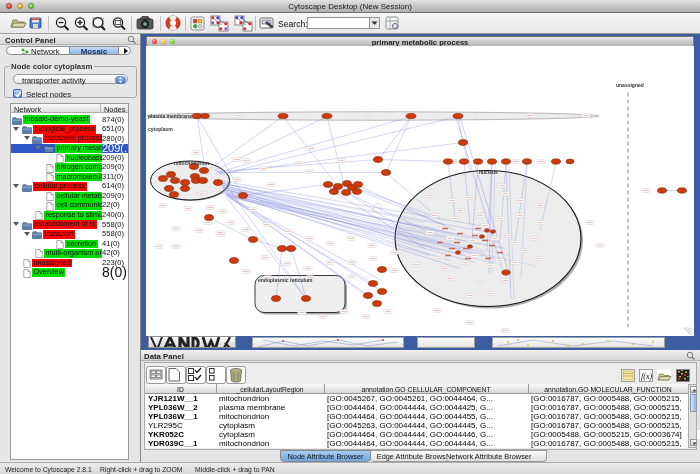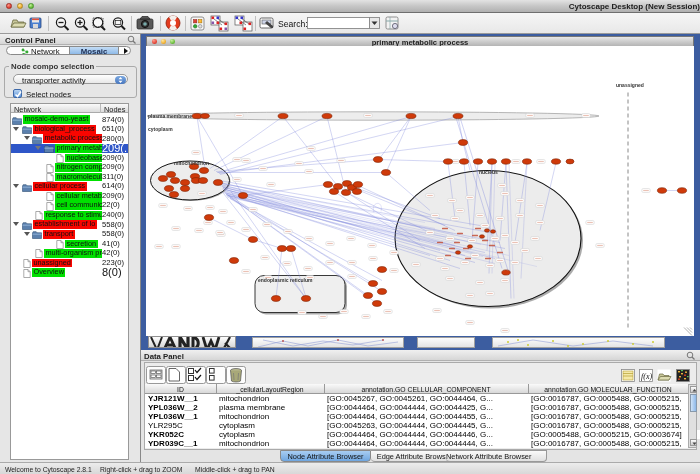--- a/index.html
+++ b/index.html
@@ -6,21 +6,21 @@
  font-family:"Liberation Sans",sans-serif;background:#e8e8e8;font-size:8px}
 .abs {position:absolute}
 </style></head>
 <body>
 
 <div class="abs" style="left:0;top:0;width:700px;height:13px;
  background:linear-gradient(#e3e3e3,#c9c9c9 45%,#b0b0b0);border-bottom:1px solid #6f6f6f">
  <span class="abs" style="left:6px;top:3px;width:5.5px;height:5.5px;border-radius:50%;background:radial-gradient(circle at 35% 30%,#ff9a8a,#e4473a 60%,#b03024);border:0.5px solid #a03028"></span>
  <span class="abs" style="left:17px;top:3px;width:5.5px;height:5.5px;border-radius:50%;background:radial-gradient(circle at 35% 30%,#ffe9a0,#f2b135 60%,#c28a20);border:0.5px solid #b08a28"></span>
  <span class="abs" style="left:28px;top:3px;width:5.5px;height:5.5px;border-radius:50%;background:radial-gradient(circle at 35% 30%,#c8f0a0,#6fc040 60%,#4a9828);border:0.5px solid #4a9830"></span>
- <span class="abs" style="left:0;right:0;top:2px;text-align:right;font-size:8px;font-weight:bold;color:#1a1a1a">Cytoscape Desktop (New Session)</span>
+ <span class="abs" style="left:0;right:0;top:2px;text-align:center;font-size:8px;font-weight:normal;color:#1a1a1a">Cytoscape Desktop (New Session)</span>
 </div>
 
 <div class="abs" style="left:0;top:13px;width:700px;height:21px;background:linear-gradient(#f6f6f6,#e8e8e8);border-bottom:1px solid #9a9a9a"></div>
 <svg width="700" height="21" viewBox="0 13 700 21" style="position:absolute;left:0;top:13px" xmlns="http://www.w3.org/2000/svg">
 <g>
 <path d="M11 27 L13 20 L17 20 L18 22 L24 22 L24 27 Z" fill="#c8c79a" stroke="#6b6a40" stroke-width="0.8"></path>
 <path d="M11 27 L14 23 L26 23 L24 27 Z" fill="#dddcb2" stroke="#6b6a40" stroke-width="0.8"></path>
 <rect x="30" y="18" width="11" height="10" rx="1" fill="#4a7fd0" stroke="#28487e" stroke-width="0.8"></rect>
 <rect x="32" y="18.5" width="7" height="4" fill="#e8e8e8"></rect>
       <rect x="32" y="18.5" width="7" height="1.6" fill="#e05038"></rect>
@@ -126,21 +126,21 @@
         <circle cx="2.5" cy="6.5" r="1.4" fill="#3a3"></circle>
         <path d="M2 2 L6 4 L2.5 6.5" stroke="#3a3" stroke-width="0.7" fill="none"></path>
       </svg>
    <span class="abs" style="left:24px;top:0.8px;font-size:7.8px;color:#111">Network</span>
    <div class="abs" style="left:62px;top:0;width:50px;height:9.5px;background:linear-gradient(#c3dcf5,#7fb0e4);border-left:1px solid #8a8a8a;border-right:1px solid #8a8a8a;text-align:center">
      <span style="font-size:7.8px;font-weight:bold;color:#1c2c50;line-height:9px">Mosaic</span></div>
    <span class="abs" style="left:117px;top:1.6px;width:0;height:0;border-top:3.2px solid transparent;border-bottom:3.2px solid transparent;border-left:4.5px solid #111"></span>
  </div>
 
  <fieldset class="abs" style="left:4px;top:28px;width:133px;height:36px;border:1px solid #aaa;border-radius:3px">
-   <legend style="font-size:7.8px;font-weight:bold;color:#333;margin-left:4px;padding:0 2px">Node compo selection</legend>
+   <legend style="font-size:7.8px;font-weight:bold;color:#333;margin-left:4px;padding:0 2px">Node color cytoplasm</legend>
  </fieldset>
  <div class="abs" style="left:13px;top:40px;width:115px;height:10px;background:linear-gradient(#fff,#e8e8e8);border:1px solid #999;border-radius:5px">
    <span class="abs" style="left:8px;top:0.8px;font-size:7.8px;color:#111">transporter activity</span>
    <span class="abs" style="right:1px;top:0.5px;width:11px;height:8px;background:linear-gradient(#7aa8e0,#4877c0);border-radius:4px">
      <svg width="11" height="8">
           <path d="M3.5 3.2 L5.5 1 L7.5 3.2 Z M3.5 4.8 L5.5 7 L7.5 4.8 Z" fill="#fff"></path>
         </svg></span>
  </div>
  <div class="abs" style="left:13px;top:55px;width:9px;height:9px;background:linear-gradient(#b8d4f2,#5d93d8);border:1px solid #3c68a8;border-radius:2px">
    <svg width="9" height="9">
@@ -322,21 +322,21 @@
           <span style="position:absolute;left:91px;top:0.6px;color:#111;font-size:7.6px;line-height:8.8px;white-space:nowrap">223(0)</span>
         </div>
         <div style="position:absolute;left:0;top:266.8px;width:117px;height:9.55px;">
           <span style="position:absolute;left:12px;top:0.8px">
             <svg width="8" height="9" viewBox="0 0 8 9" style="position:absolute;top:0px">
               <path d="M0.8 0.5 L5 0.5 L7.2 2.7 L7.2 8.5 L0.8 8.5 Z" fill="#fff" stroke="#888" stroke-width="0.7"></path>
               <path d="M5 0.5 L5 2.7 L7.2 2.7" fill="none" stroke="#888" stroke-width="0.7"></path>
             </svg>
           </span>
           <span style="position:absolute;left:21px;top:0.4px;background:#00e000;color:#111;font-size:7.3px;line-height:8.8px;padding:0 1.5px;white-space:nowrap;max-width:70px;overflow:hidden;display:inline-block">Overview</span>
-          <span style="position:absolute;left:91px;top:0.6px;color:#111;font-size:11px;line-height:8.8px;white-space:nowrap">8(0)</span>
+          <span style="position:absolute;left:91px;top:0.6px;color:#111;font-size:14px;line-height:8.8px;white-space:nowrap">8(0)</span>
         </div>
       </div>
  </div>
 </div>
 
 <div class="abs" style="left:141px;top:34px;width:559px;height:428px;background:#3c5da0"></div>
 
 <div class="abs" style="left:146px;top:36px;width:548px;height:300px;background:#fff;border:1px solid #777">
  <div class="abs" style="left:0;top:0;width:546px;height:9.5px;background:linear-gradient(#e8e8e8,#cfcfcf 45%,#b4b4b4);border-bottom:1px solid #888">
   <span class="abs" style="left:5px;top:2.2px;width:4.6px;height:4.6px;border-radius:50%;background:radial-gradient(circle at 35% 30%,#ff9a8a,#e4473a 60%,#b03024)"></span>

